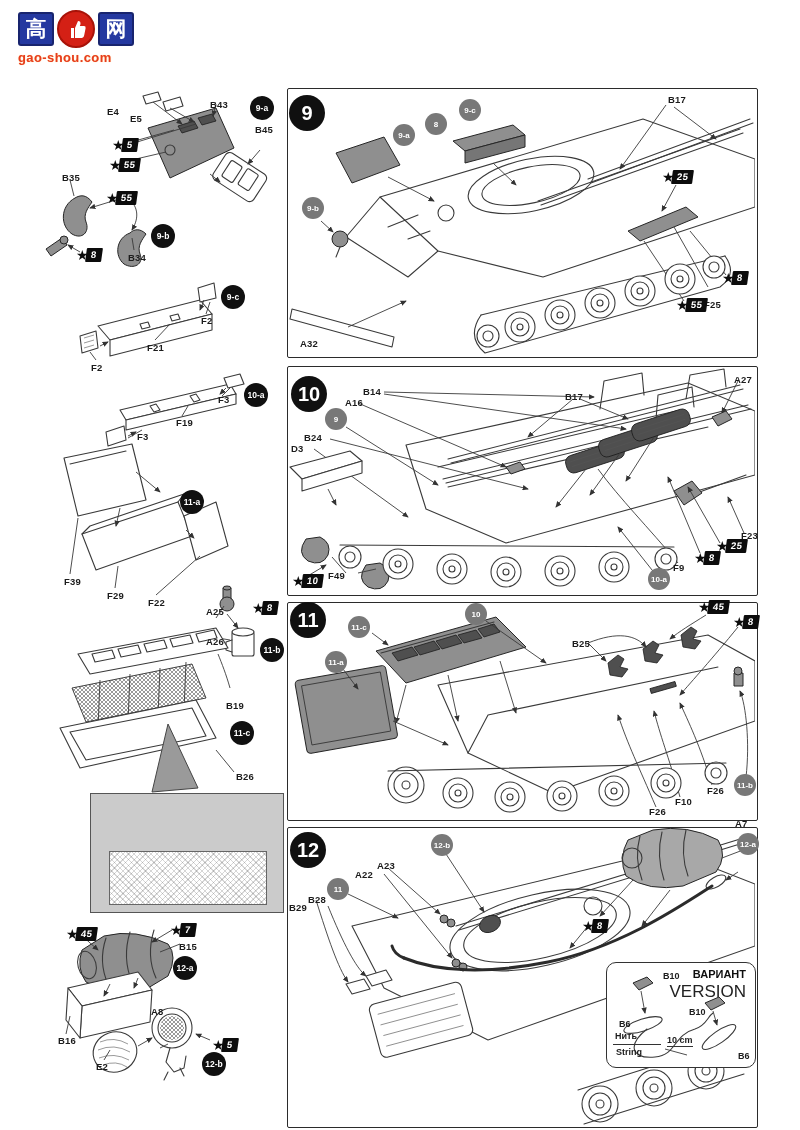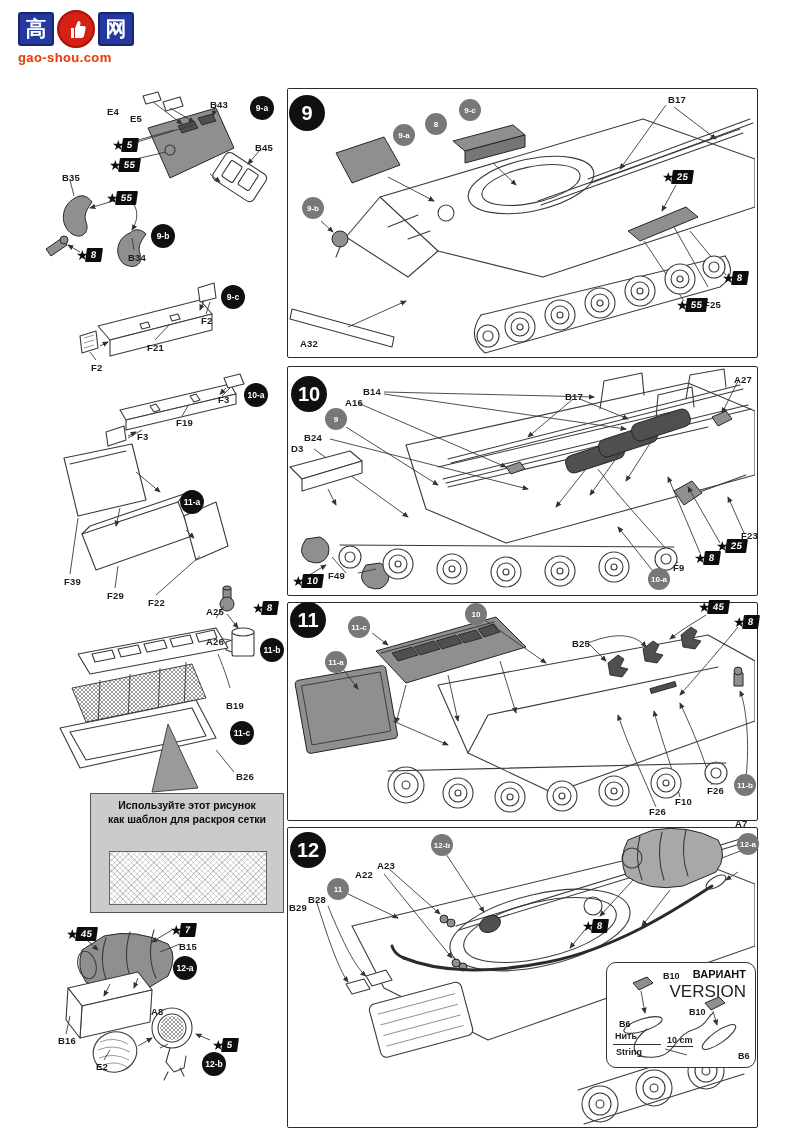--- a/index.html
+++ b/index.html
@@ -205,21 +205,21 @@
   <span class="lbl" style="left:210px;top:99px">B43</span>
   <span class="bref" style="left:262px;top:108px">9-a</span>
   <span class="flag" style="left:112px;top:138px">
       <span class="fstar">★</span>
       <span class="fnum">5</span>
     </span>
   <span class="flag" style="left:109px;top:158px">
       <span class="fstar">★</span>
       <span class="fnum">55</span>
     </span>
-  <span class="lbl" style="left:255px;top:142px">B45</span>
+  <span class="lbl" style="left:255px;top:124px">B45</span>
 
   <span class="lbl" style="left:62px;top:172px">B35</span>
   <span class="flag" style="left:106px;top:191px">
       <span class="fstar">★</span>
       <span class="fnum">55</span>
     </span>
   <span class="bref" style="left:163px;top:236px">9-b</span>
   <span class="flag" style="left:76px;top:248px">
       <span class="fstar">★</span>
       <span class="fnum">8</span>
@@ -247,21 +247,20 @@
       <span class="fnum">8</span>
     </span>
   <span class="lbl" style="left:206px;top:636px">A26</span>
   <span class="bref" style="left:272px;top:650px">11-b</span>
 
   <span class="lbl" style="left:226px;top:700px">B19</span>
   <span class="bref" style="left:242px;top:733px">11-c</span>
   <span class="lbl" style="left:236px;top:771px">B26</span>
 
   <div class="notebox">
-    <div class="nb-ru"><span>Используйте этот рисунок</span><br><span>как шаблон для раскроя сетки</span></div>
     <div class="nb-hatch"></div>
   </div>
 
   <span class="flag" style="left:66px;top:927px">
       <span class="fstar">★</span>
       <span class="fnum">45</span>
     </span>
   <span class="flag" style="left:170px;top:923px">
       <span class="fstar">★</span>
       <span class="fnum">7</span>

